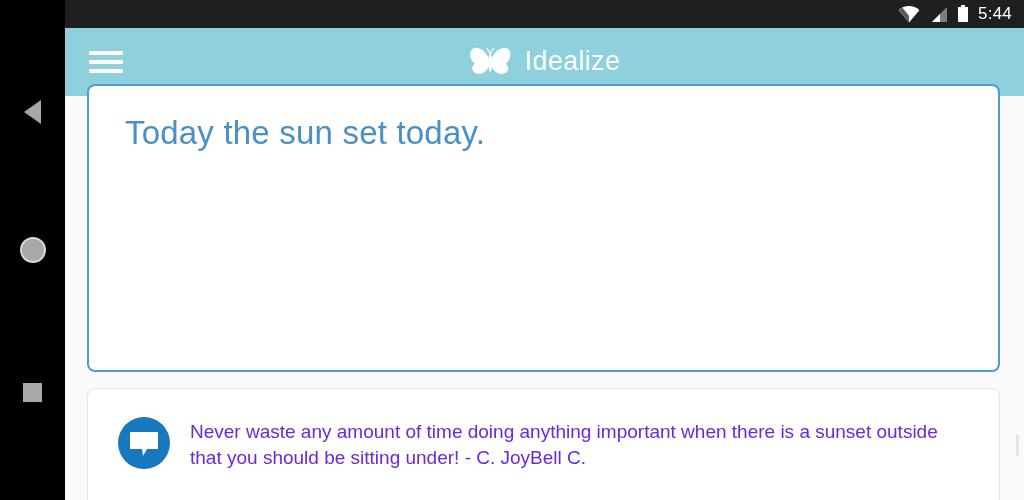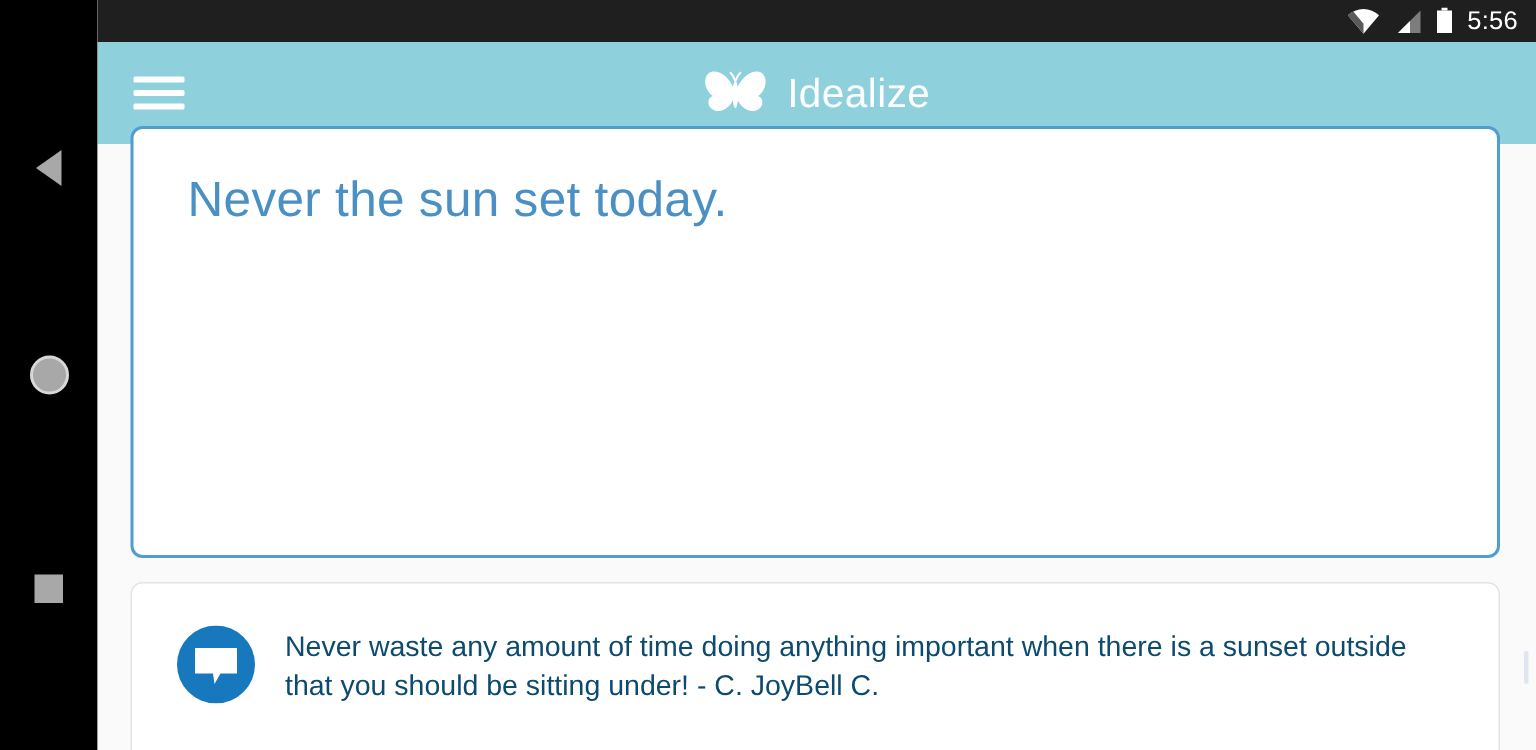--- a/index.html
+++ b/index.html
@@ -59,21 +59,21 @@
   }
   #hamburger {
     position:absolute; left:24px; top:50%; transform:translateY(-50%);
     width:34px; height:22px;
     display:flex; flex-direction:column; justify-content:space-between;
     cursor:pointer;
   }
   #hamburger span { display:block; height:4px; background:#fff; border-radius:1px; }
   #brand {
     position:absolute; left:50%; top:50%; transform:translate(-50%,-50%);
-    display:flex; align-items:center; gap:14px;
+    display:flex; align-items:flex-start; gap:14px;
   }
   #brand .title { color:#fff; font-size:27px; font-weight:400; letter-spacing:.3px; }
 
   
   #content { position:relative; height:404px; background:#fafafa; }
 
   .card {
     position:absolute; left:22px; right:24px;
     background:#fff;
   }
@@ -93,21 +93,21 @@
 
   #card-quote {
     top:292px; height:140px;
     border:1px solid #e4e4e4;
     border-radius:8px;
     padding:26px 30px;
     display:flex; align-items:flex-start; gap:20px;
   }
   #quote-icon { flex:0 0 auto; margin-top:2px; }
   #card-quote .quote-text {
-    color:#0c4a6e; font-size:19px; line-height:1.36; padding-top:4px;
+    color:#6d28d9; font-size:19px; line-height:1.36; padding-top:4px;
   }
 
   
   #scrollbar {
     position:absolute; right:5px; top:338px;
     width:3px; height:22px; background:#dfe6ef; border-radius:2px;
   }
 </style>
 </head>
 <body>
@@ -134,21 +134,21 @@
         <path d="M11 16.5 L0.6 4.2 A15 15 0 0 1 4.2 1.6 L11 9.8 Z" fill="#5a5a5a"></path>
       </svg>
       <svg class="ic" width="19" height="17" viewBox="0 0 19 17">
         <path d="M18 1 L18 16 L3 16 Z" fill="#7d7d7d"></path>
         <path d="M11 8 L11 16 L3 16 Z" fill="#fff"></path>
       </svg>
       <svg class="ic" width="12" height="18" viewBox="0 0 12 18">
         <rect x="4" y="0" width="4" height="2" fill="#fff"></rect>
         <rect x="1" y="2" width="10" height="15" fill="#fff"></rect>
       </svg>
-      <span class="clock">5:56</span>
+      <span class="clock">5:44</span>
     </div>
 
     <div id="appbar">
       <div id="hamburger">
         <span></span>
           <span></span>
           <span></span>
       </div>
       <div id="brand">
         <svg width="42" height="32" viewBox="0 0 42 32">
@@ -158,21 +158,21 @@
           <path d="M21 8 C19.5 4.5, 18.6 3.2, 17.4 2.2" stroke="#fff" stroke-width="1.4" fill="none"></path>
           <path d="M21 8 C22.5 4.5, 23.4 3.2, 24.6 2.2" stroke="#fff" stroke-width="1.4" fill="none"></path>
         </svg>
         <span class="title">Idealize</span>
       </div>
     </div>
 
     <div id="content">
 
       <div class="card" id="card-task">
-        <h1>Never the sun set today.</h1>
+        <h1>Today the sun set today.</h1>
       </div>
 
       <div class="card" id="card-quote">
         <svg id="quote-icon" width="52" height="52" viewBox="0 0 52 52">
           <circle cx="26" cy="26" r="26" fill="#1878be"></circle>
           <path d="M12 15 H40 V32 H29 L25 39 L24 32 H12 Z" fill="#fff"></path>
         </svg>
         <div class="quote-text">Never waste any amount of time doing anything important when there is a sunset outside that you should be sitting under! - C. JoyBell C.</div>
       </div>
 

